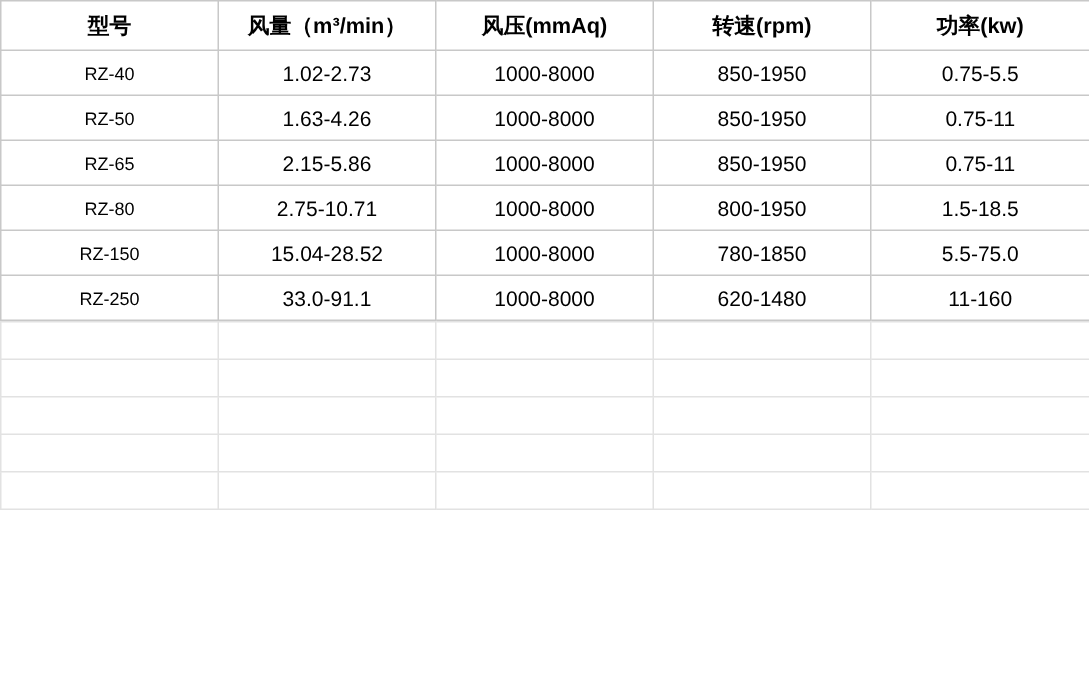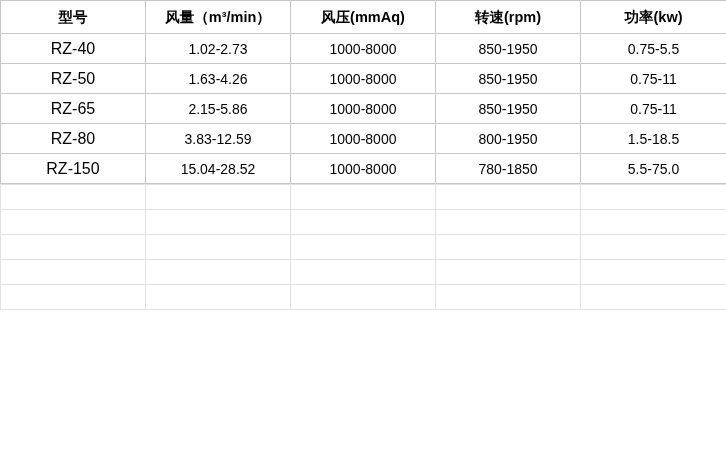--- a/index.html
+++ b/index.html
@@ -39,21 +39,21 @@
     padding: 0 2px;
     white-space: nowrap;
     overflow: hidden;
   }
   table.spec thead th {
     font-weight: bold;
     font-size: 14.5px;
     height: 32px;
   }
   table.spec tbody td.model {
-    font-size: 16px;
+    font-size: 12px;
   }
   
   table.filler {
     border-collapse: collapse;
     table-layout: fixed;
     width: 726px;
   }
   table.filler col.c0 { width: 145px; }
   table.filler col.c1 { width: 145px; }
   table.filler col.c2 { width: 145px; }
@@ -108,31 +108,38 @@
       </tr>
       <tr>
         <td class="model">RZ-65</td>
         <td>2.15-5.86</td>
         <td>1000-8000</td>
         <td>850-1950</td>
         <td>0.75-11</td>
       </tr>
       <tr>
         <td class="model">RZ-80</td>
-        <td>3.83-12.59</td>
+        <td>2.75-10.71</td>
         <td>1000-8000</td>
         <td>800-1950</td>
         <td>1.5-18.5</td>
       </tr>
       <tr>
         <td class="model">RZ-150</td>
         <td>15.04-28.52</td>
         <td>1000-8000</td>
         <td>780-1850</td>
         <td>5.5-75.0</td>
+      </tr>
+      <tr>
+        <td class="model">RZ-250</td>
+        <td>33.0-91.1</td>
+        <td>1000-8000</td>
+        <td>620-1480</td>
+        <td>11-160</td>
       </tr>
     </tbody>
   </table>
 
   <table class="filler">
     <colgroup>
       <col class="c0">
         <col class="c1">
         <col class="c2">
         <col class="c3">

